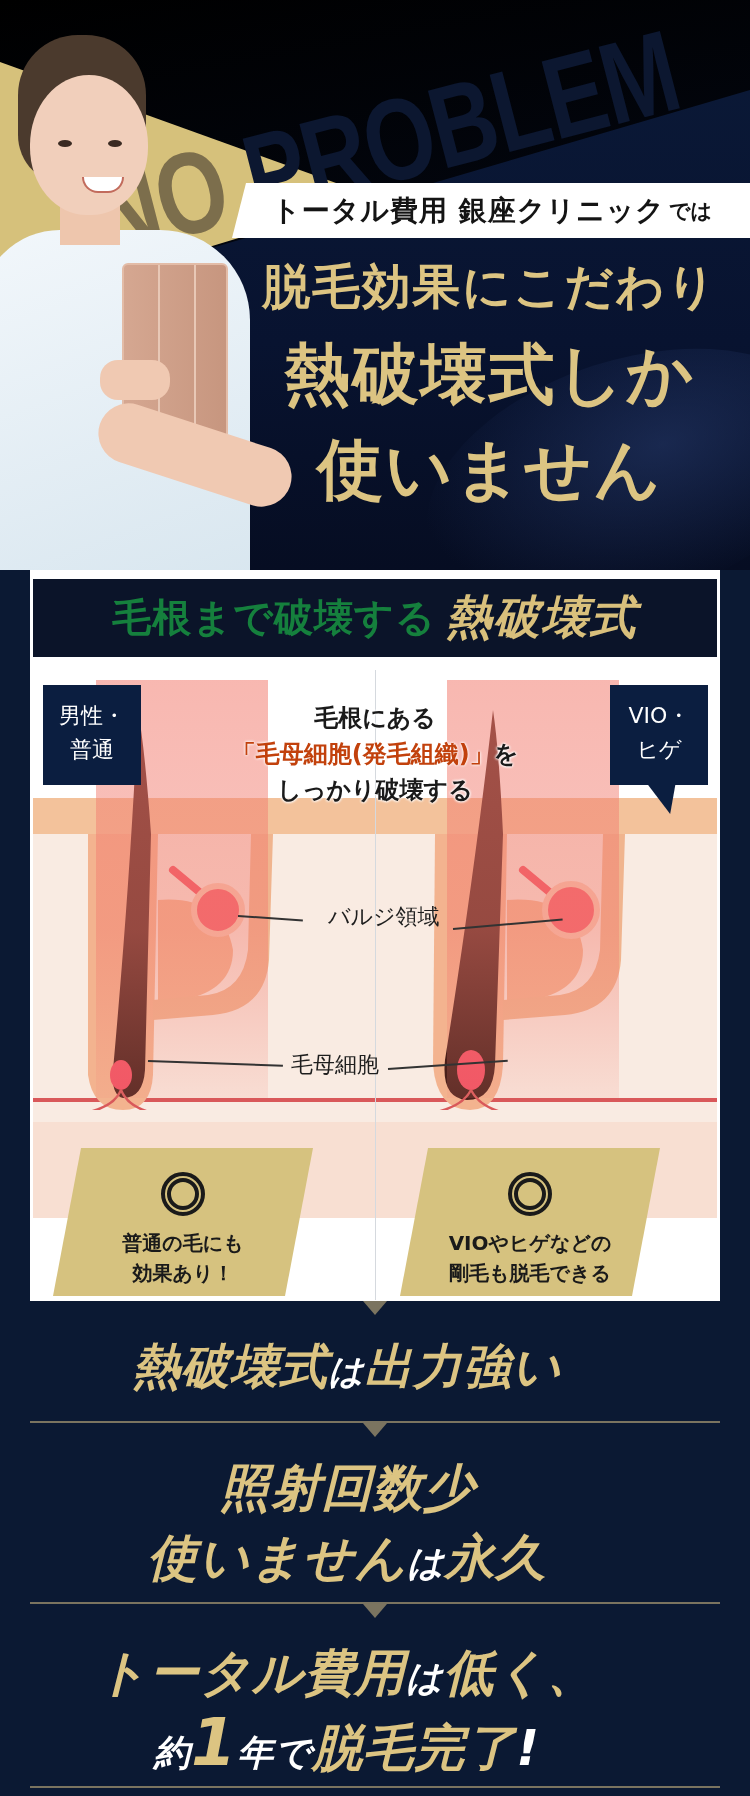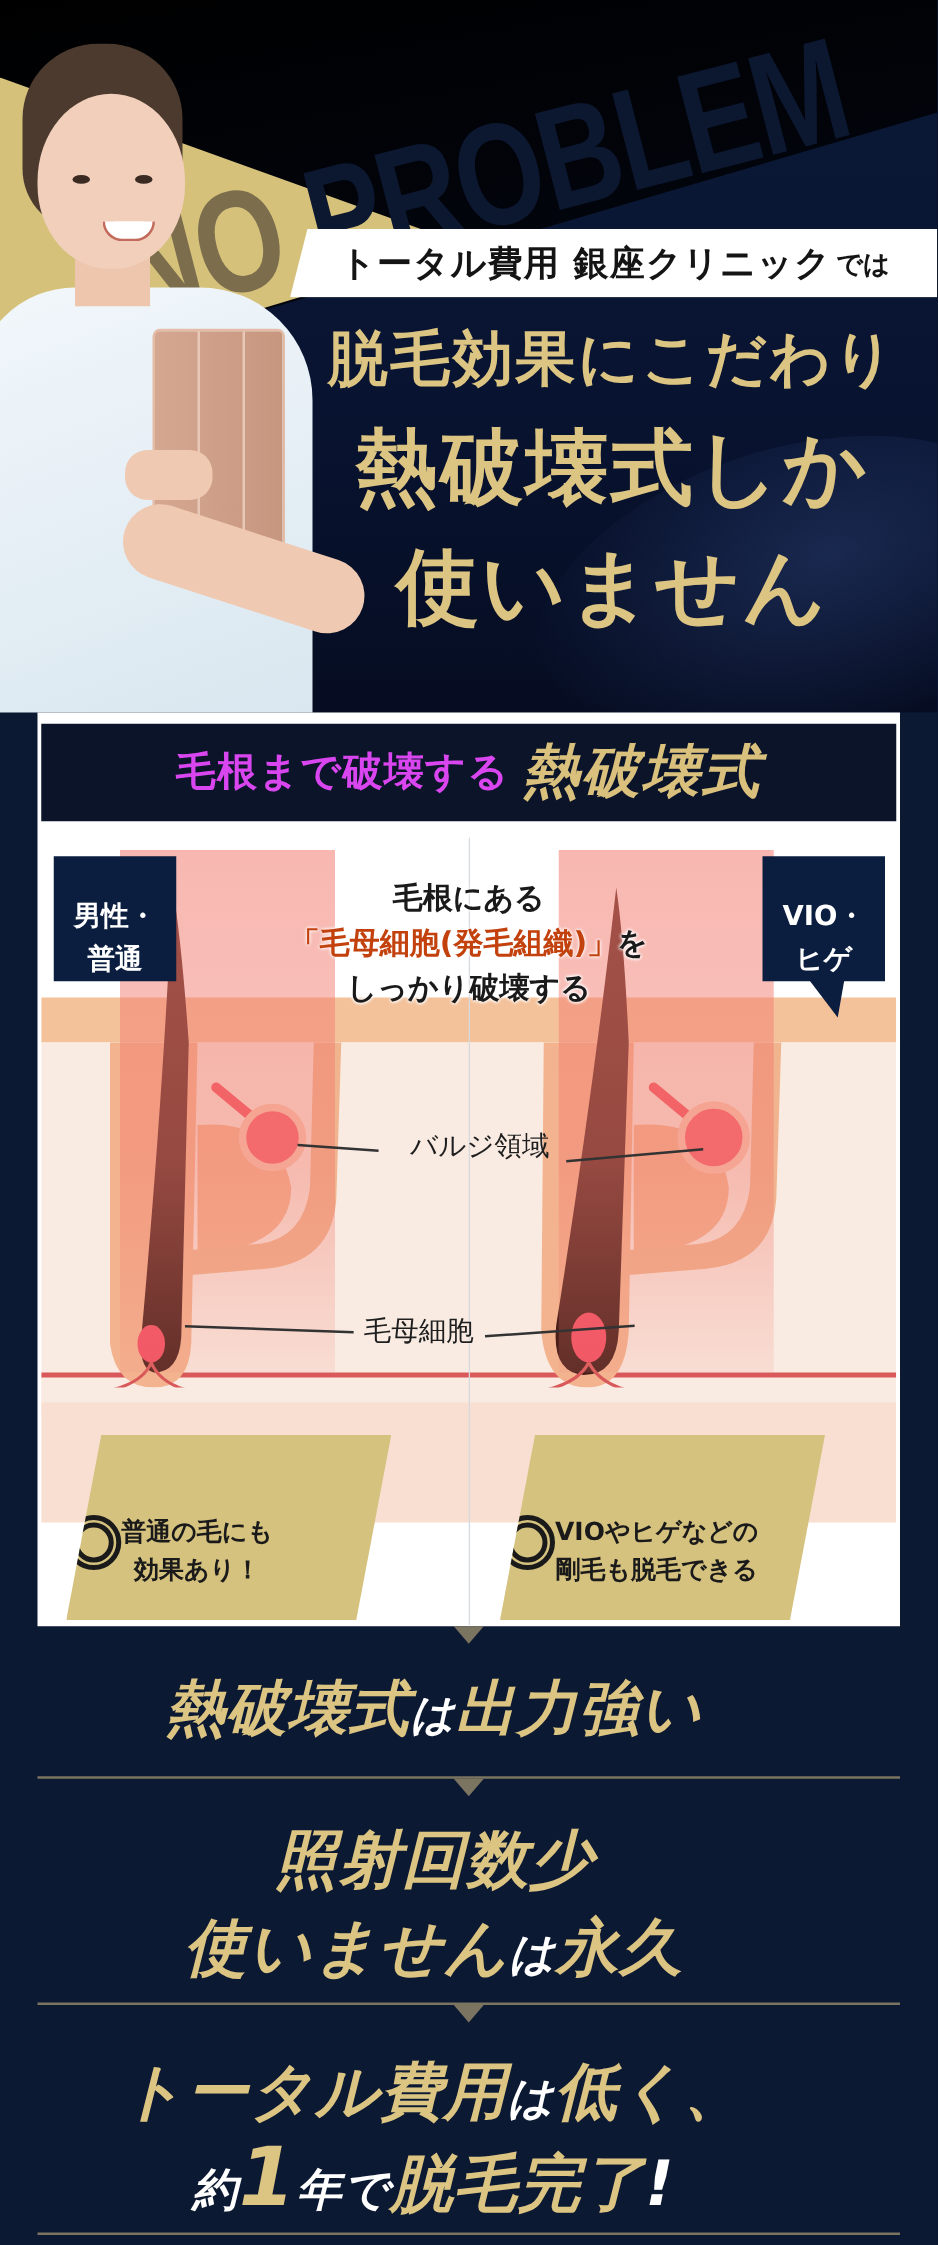--- a/index.html
+++ b/index.html
@@ -50,57 +50,57 @@
   .hero-banner .b-sub { font-size: 21px; font-weight: bold; color: #141414; margin-left: 4px; }
   .hero-line { position: absolute; left: 230px; width: 520px; text-align: center; color: #dcc482; font-weight: bold; white-space: nowrap; }
   .hero-line.l1 { top: 255px; font-size: 48px; letter-spacing: 2px; }
   .hero-line.l2 { top: 330px; font-size: 66px; letter-spacing: 2px; }
   .hero-line.l3 { top: 425px; font-size: 66px; letter-spacing: 2px; }
 
   
   .card { position: absolute; left: 30px; top: 570px; width: 690px; height: 731px; background: #ffffff; }
   .card-head { position: absolute; left: 3px; top: 9px; width: 684px; height: 78px; background: #0b1429;
           display: flex; align-items: center; justify-content: center; }
-  .card-head .h-white { color: #d946ef; font-size: 32px; font-weight: bold; letter-spacing: 1px; }
+  .card-head .h-white { color: #15803d; font-size: 39px; font-weight: bold; letter-spacing: 1px; }
   .card-head .h-gold { color: #d9c07c; font-size: 46px; font-weight: bold; margin-left: 10px; font-style: italic; letter-spacing: 2px; }
 
   .diagram { position: absolute; left: 3px; top: 100px; width: 684px; height: 630px; overflow: hidden; }
   .skin-top { position: absolute; left: 0; top: 128px; width: 684px; height: 36px; background: #f3c29b; }
   .dermis { position: absolute; left: 0; top: 164px; width: 684px; height: 300px; background: #f9ebe2; }
   .blood-line { position: absolute; left: 0; top: 428px; width: 684px; height: 4px; background: #d9585a; }
   .under { position: absolute; left: 0; top: 432px; width: 684px; height: 20px; background: #f9ebe2; }
   .fat { position: absolute; left: 0; top: 452px; width: 684px; height: 96px; background: #f8dfd2; }
   .center-divider { position: absolute; left: 342px; top: 0; width: 1px; height: 630px; background: #d5d9de; }
   .beam { position: absolute; top: 10px; width: 172px; height: 418px; background: rgba(240,110,100,0.45); }
   .beam.b1 { left: 63px; background: linear-gradient(180deg, rgba(242,125,112,0.55) 0%, rgba(242,125,112,0.45) 60%, rgba(242,140,125,0.15) 100%); }
   .beam.b2 { left: 414px; background: linear-gradient(180deg, rgba(242,125,112,0.55) 0%, rgba(242,125,112,0.45) 60%, rgba(242,140,125,0.15) 100%); }
 
   .bubble { position: absolute; top: 15px; width: 98px; height: 100px; background: #0b1e40;
-          color: #ffffff; font-weight: bold; font-size: 22px; line-height: 34px; text-align: center;
-          display: flex; align-items: flex-end; justify-content: center; padding-top: 2px; }
+          color: #ffffff; font-weight: normal; font-size: 22px; line-height: 34px; text-align: center;
+          display: flex; align-items: flex-start; justify-content: center; padding-top: 14px; }
   .bubble.left { left: 10px; }
   .bubble.right { left: 577px; }
   .bubble-tail { position: absolute; top: 112px; width: 0; height: 0; }
   .bubble.left + .bubble-tail, .bubble-tail.left { left: 50px; border-left: 20px solid transparent; border-right: 0; border-top: 34px solid #0b1e40;
           border-left: 0; }
   .bubble-tail.left { left: 44px; border-top: 32px solid #0b1e40; border-right: 30px solid transparent; transform: skewX(10deg); }
   .bubble-tail.right { left: 610px; border-top: 32px solid #0b1e40; border-left: 30px solid transparent; transform: skewX(-10deg); }
 
   .center-copy { position: absolute; left: 172px; top: 30px; width: 340px; text-align: center; font-weight: bold; font-size: 24px; line-height: 36px; color: #1a1a1a; }
   .center-copy .c-gold { color: #c2410c; -webkit-text-stroke: 0; text-shadow: 0 0 3px #fff, 0 0 3px #fff; }
   .center-copy .c-line { display: block; text-shadow: 0 0 3px #fff, 0 0 3px #fff, 0 0 3px #fff; }
 
   .label { position: absolute; font-size: 22px; color: #1e1e1e; background: transparent; white-space: nowrap; }
   .label.bulge { left: 295px; top: 345px; }
   .label.matrix { left: 258px; top: 440px; }
   .leader { position: absolute; height: 2px; background: #333; transform-origin: left center; }
 
   .result { position: absolute; top: 478px; width: 260px; height: 148px; background: #d6c27f;
           clip-path: polygon(28px 0, 100% 0, calc(100% - 28px) 100%, 0 100%);
-          display: flex; align-items: center; justify-content: flex-start; padding-top: 24px; }
+          display: flex; flex-direction: column; align-items: center; justify-content: flex-start; padding-top: 24px; }
   .result.left { left: 20px; }
   .result.right { left: 367px; }
   .result .mark { width: 44px; height: 44px; border-radius: 50%; border: 4px solid #1a1a1a; display: flex; align-items: center; justify-content: center; }
   .result .mark::after { content: ""; width: 24px; height: 24px; border-radius: 50%; border: 4px solid #1a1a1a; }
   .result .r-text { margin-top: 12px; text-align: center; font-size: 20px; font-weight: bold; line-height: 30px; color: #1a1a1a; white-space: pre-line; }
 
   
   .arrow-down { position: absolute; left: 363px; width: 0; height: 0; border-left: 12px solid transparent; border-right: 12px solid transparent;
           border-top: 14px solid #7b7460; }
   .rule { position: absolute; left: 30px; width: 690px; height: 2px; background: #7b7460; }

